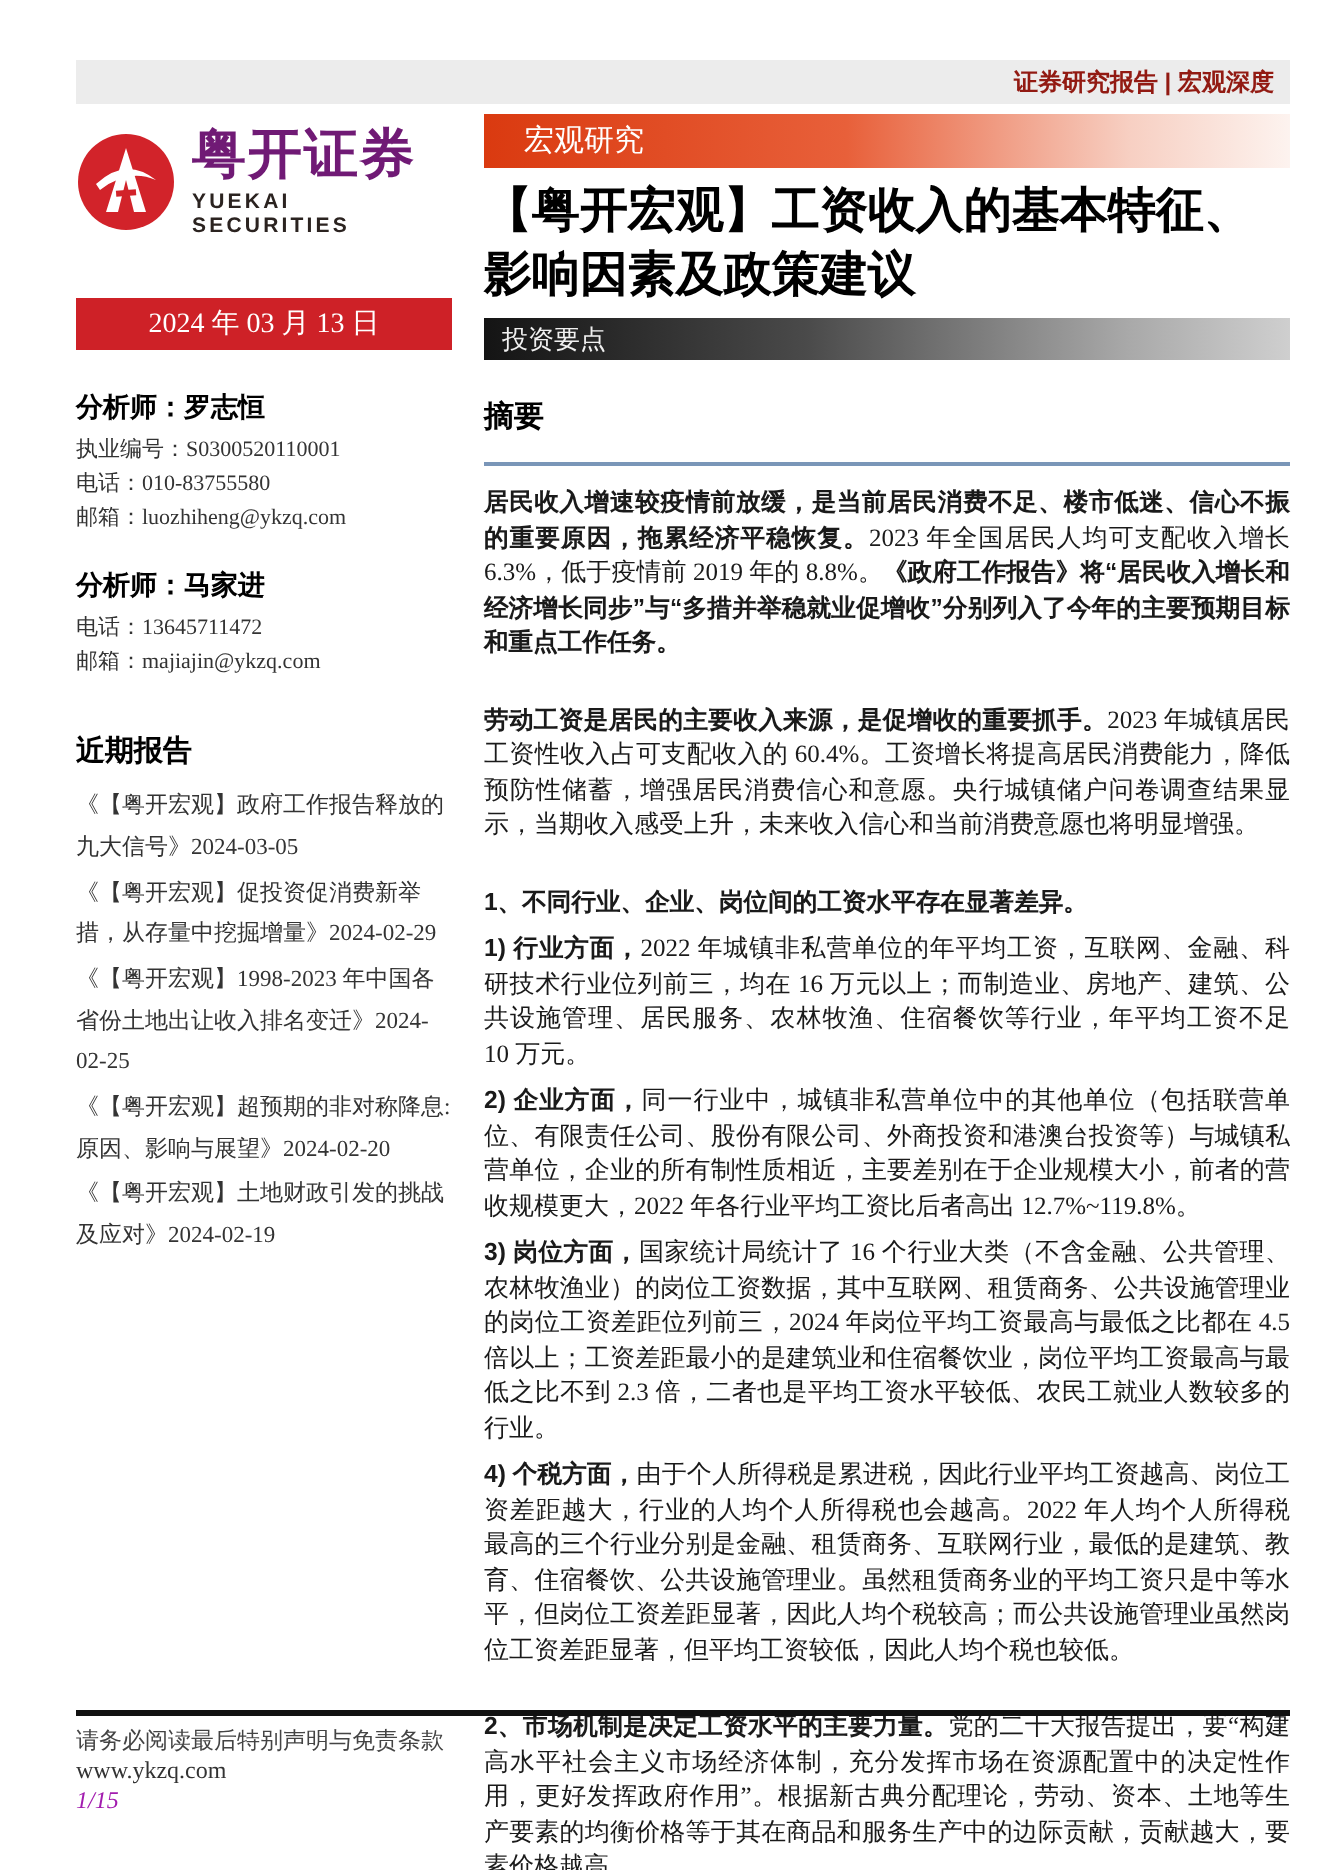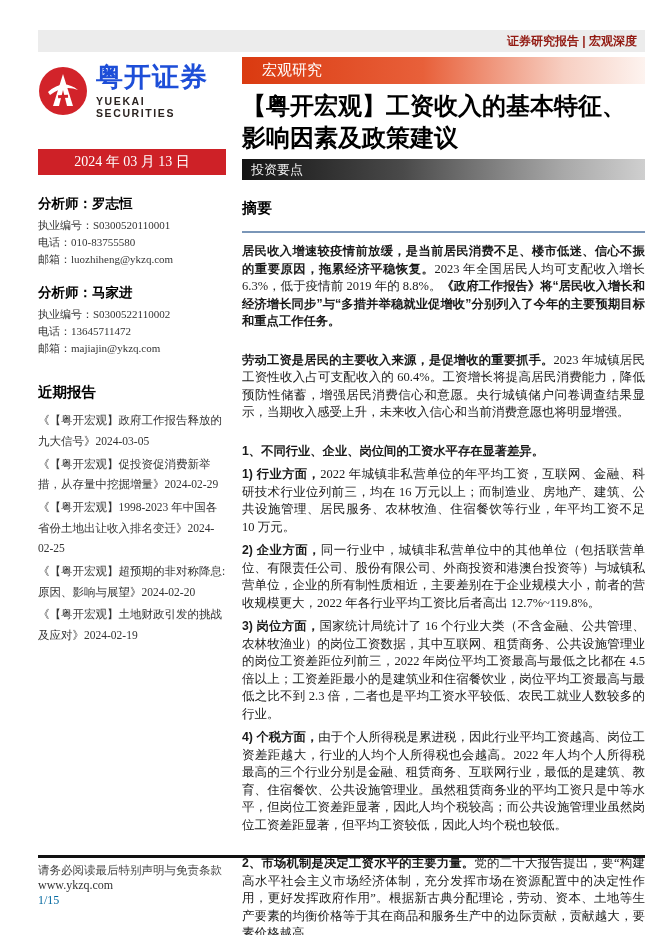--- a/index.html
+++ b/index.html
@@ -37,21 +37,21 @@
     position:absolute;left:38px;right:16px;top:57px;bottom:60px;
     display:flex;gap:16px;
   }
   .left{width:188px;flex:0 0 188px;}
   .right{flex:1;min-width:0;}
   
   .logo{display:flex;align-items:center;gap:8px;height:58px;margin-top:5px;}
   .logo-mark{width:50px;height:50px;flex:0 0 50px;}
   .logo-text .cn{
     font-family:"Liberation Sans","DejaVu Sans",sans-serif;
-    font-size:27px;font-weight:bold;color:#1d4ed8;letter-spacing:1px;line-height:1.1;
+    font-size:27px;font-weight:bold;color:#701a75;letter-spacing:1px;line-height:1.1;
   }
   .logo-text .en{
     font-family:"Liberation Sans","DejaVu Sans",sans-serif;
     font-size:10.5px;font-weight:bold;color:#2b2320;letter-spacing:1.6px;margin-top:2px;
   }
   
   .datebar{
     margin-top:29px;height:26px;background:var(--date-red);
     display:flex;align-items:center;justify-content:center;
     color:#fff;font-size:14px;font-family:"Liberation Serif","DejaVu Serif",serif;
@@ -103,21 +103,21 @@
   .abstract p.gap-top{margin-top:21px;}
   .abstract p b{font-family:"Liberation Sans","DejaVu Sans",sans-serif;font-size:12.3px;}
   
   .footer{
     position:absolute;left:38px;right:16px;bottom:27px;
     border-top:3px solid #111;padding-top:5px;
     display:flex;align-items:baseline;flex-direction:column;
   }
   .footer .f-left{flex:1;font-size:11.5px;color:#444;}
   .footer .f-center{flex:1;text-align:center;font-size:12px;color:#333;cursor:pointer;}
-  .footer .f-right{flex:1;text-align:left;font-size:12px;color:#0369a1;}
+  .footer .f-right{flex:1;text-align:left;font-size:12px;color:#a21caf;font-style:italic;}
 </style>
 </head>
 <body>
 
 <div class="page">
 
   <div class="topbar">
     <span>证券研究报告 | 宏观深度</span>
   </div>
 
@@ -146,21 +146,20 @@
 
       <div class="analysts">
         <div class="analyst">
           <div class="a-name">分析师：罗志恒</div>
           <div class="a-row"><span class="lbl">执业编号：</span><span>S0300520110001</span></div>
           <div class="a-row"><span class="lbl">电话：</span><span>010-83755580</span></div>
           <div class="a-row"><span class="lbl">邮箱：</span><span>luozhiheng@ykzq.com</span></div>
         </div>
         <div class="analyst">
           <div class="a-name">分析师：马家进</div>
-          <div class="a-row"><span class="lbl">执业编号：</span><span>S0300522110002</span></div>
           <div class="a-row"><span class="lbl">电话：</span><span>13645711472</span></div>
           <div class="a-row"><span class="lbl">邮箱：</span><span>majiajin@ykzq.com</span></div>
         </div>
       </div>
 
       <div class="reports-title">近期报告</div>
       <ul class="reports">
         <li>《【粤开宏观】政府工作报告释放的九大信号》2024-03-05</li>
         <li>《【粤开宏观】促投资促消费新举措，从存量中挖掘增量》2024-02-29</li>
         <li>《【粤开宏观】1998-2023 年中国各省份土地出让收入排名变迁》2024-02-25</li>
@@ -182,21 +181,21 @@
       </div>
 
       <div class="abstract">
         <div class="abstract-title">摘要</div>
         <div id="abstract-paragraphs">
             <p><b>居民收入增速较疫情前放缓，是当前居民消费不足、楼市低迷、信心不振的重要原因，拖累经济平稳恢复。</b><span>2023 年全国居民人均可支配收入增长 6.3%，低于疫情前 2019 年的 8.8%。</span><b>《政府工作报告》将“居民收入增长和经济增长同步”与“多措并举稳就业促增收”分别列入了今年的主要预期目标和重点工作任务。</b></p>
             <p class="gap-top"><b>劳动工资是居民的主要收入来源，是促增收的重要抓手。</b><span>2023 年城镇居民工资性收入占可支配收入的 60.4%。工资增长将提高居民消费能力，降低预防性储蓄，增强居民消费信心和意愿。央行城镇储户问卷调查结果显示，当期收入感受上升，未来收入信心和当前消费意愿也将明显增强。</span></p>
             <p class="gap-top"><b>1、不同行业、企业、岗位间的工资水平存在显著差异。</b></p>
             <p><b>1) 行业方面，</b><span>2022 年城镇非私营单位的年平均工资，互联网、金融、科研技术行业位列前三，均在 16 万元以上；而制造业、房地产、建筑、公共设施管理、居民服务、农林牧渔、住宿餐饮等行业，年平均工资不足 10 万元。</span></p>
             <p><b>2) 企业方面，</b><span>同一行业中，城镇非私营单位中的其他单位（包括联营单位、有限责任公司、股份有限公司、外商投资和港澳台投资等）与城镇私营单位，企业的所有制性质相近，主要差别在于企业规模大小，前者的营收规模更大，2022 年各行业平均工资比后者高出 12.7%~119.8%。</span></p>
-            <p><b>3) 岗位方面，</b><span>国家统计局统计了 16 个行业大类（不含金融、公共管理、农林牧渔业）的岗位工资数据，其中互联网、租赁商务、公共设施管理业的岗位工资差距位列前三，2022 年岗位平均工资最高与最低之比都在 4.5 倍以上；工资差距最小的是建筑业和住宿餐饮业，岗位平均工资最高与最低之比不到 2.3 倍，二者也是平均工资水平较低、农民工就业人数较多的行业。</span></p>
+            <p><b>3) 岗位方面，</b><span>国家统计局统计了 16 个行业大类（不含金融、公共管理、农林牧渔业）的岗位工资数据，其中互联网、租赁商务、公共设施管理业的岗位工资差距位列前三，2024 年岗位平均工资最高与最低之比都在 4.5 倍以上；工资差距最小的是建筑业和住宿餐饮业，岗位平均工资最高与最低之比不到 2.3 倍，二者也是平均工资水平较低、农民工就业人数较多的行业。</span></p>
             <p><b>4) 个税方面，</b><span>由于个人所得税是累进税，因此行业平均工资越高、岗位工资差距越大，行业的人均个人所得税也会越高。2022 年人均个人所得税最高的三个行业分别是金融、租赁商务、互联网行业，最低的是建筑、教育、住宿餐饮、公共设施管理业。虽然租赁商务业的平均工资只是中等水平，但岗位工资差距显著，因此人均个税较高；而公共设施管理业虽然岗位工资差距显著，但平均工资较低，因此人均个税也较低。</span></p>
             <p class="gap-top"><b>2、市场机制是决定工资水平的主要力量。</b><span>党的二十大报告提出，要“构建高水平社会主义市场经济体制，充分发挥市场在资源配置中的决定性作用，更好发挥政府作用”。根据新古典分配理论，劳动、资本、土地等生产要素的均衡价格等于其在商品和服务生产中的边际贡献，贡献越大，要素价格越高。</span></p>
           </div>
       </div>
 
     </div>
   </div>
 
   <div class="footer">
     <span class="f-left">请务必阅读最后特别声明与免责条款</span>

